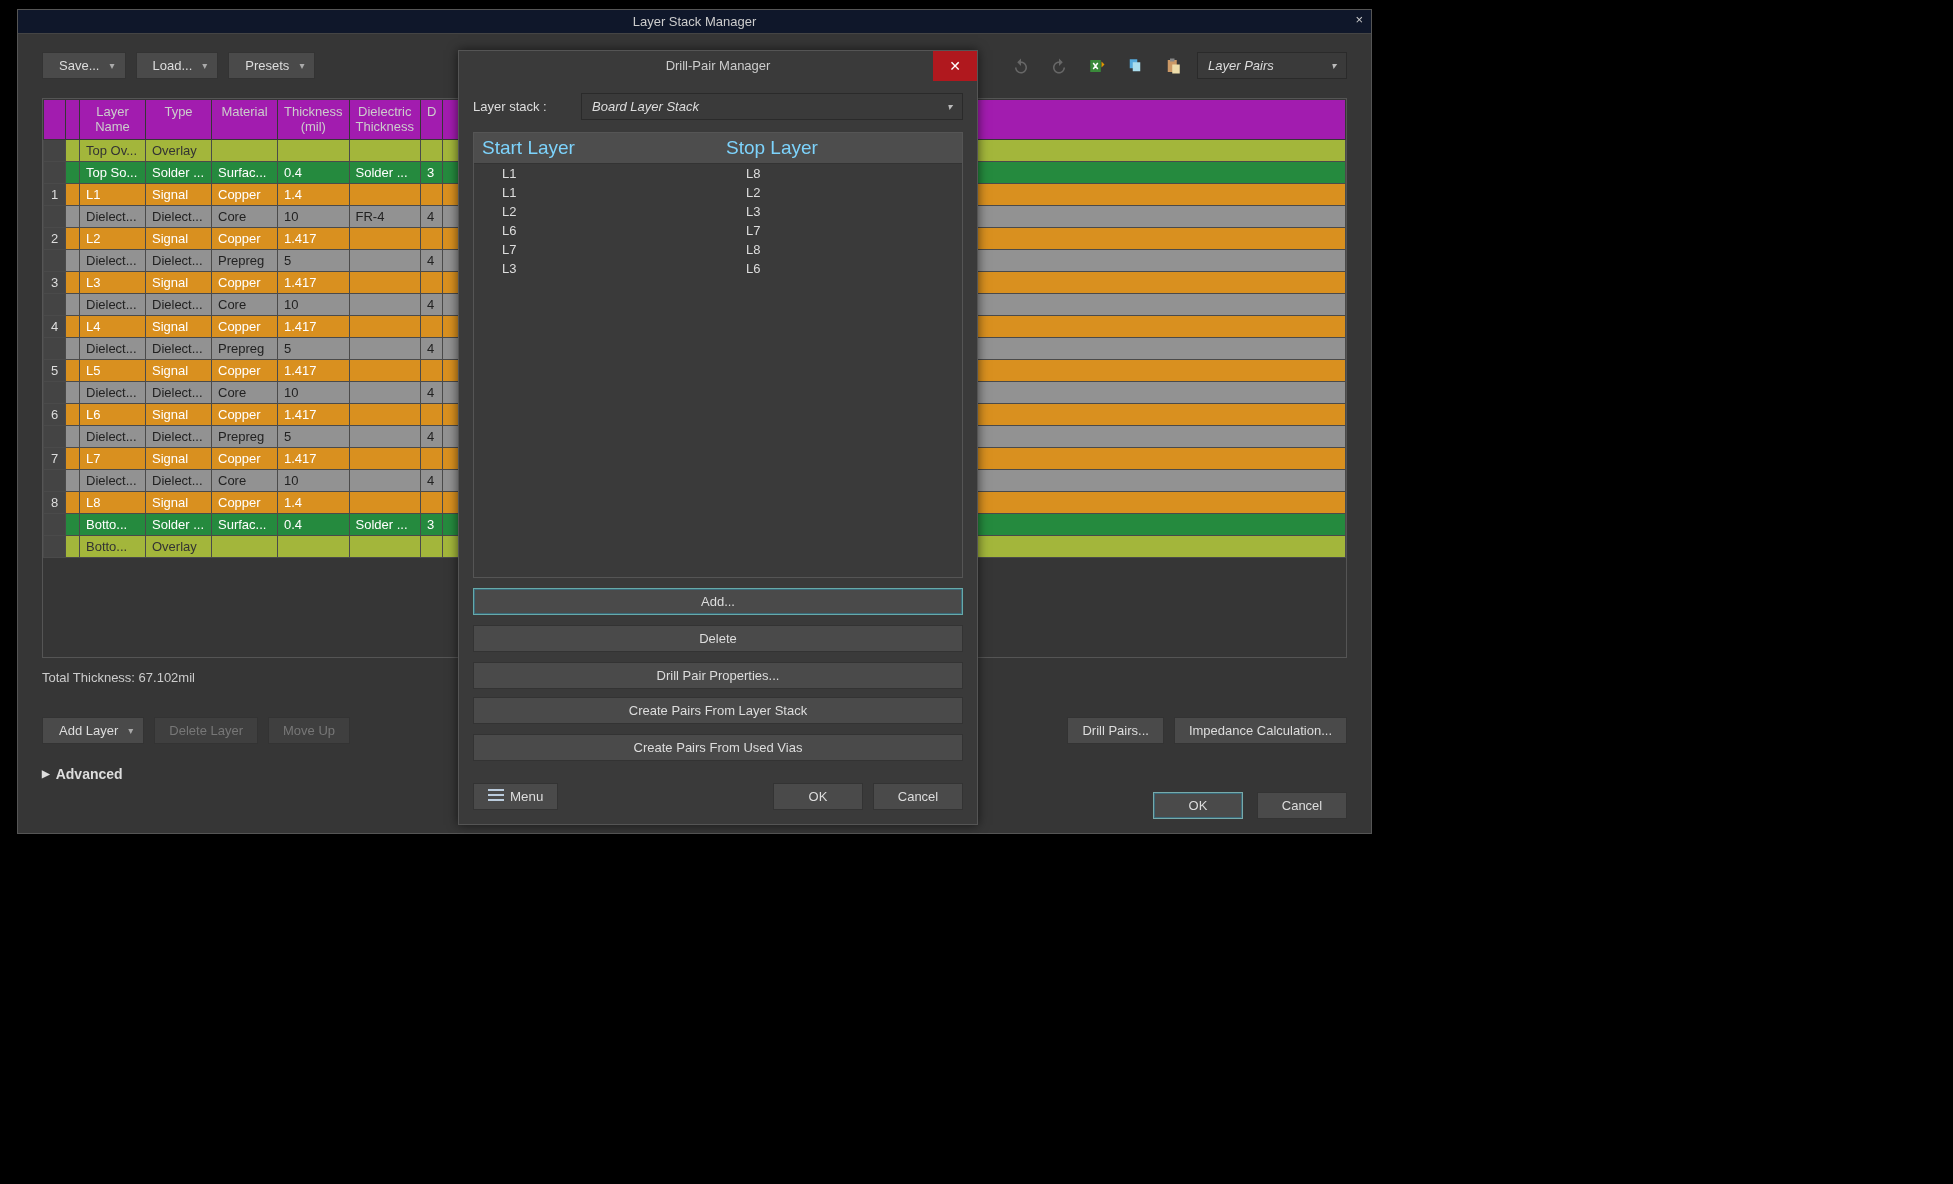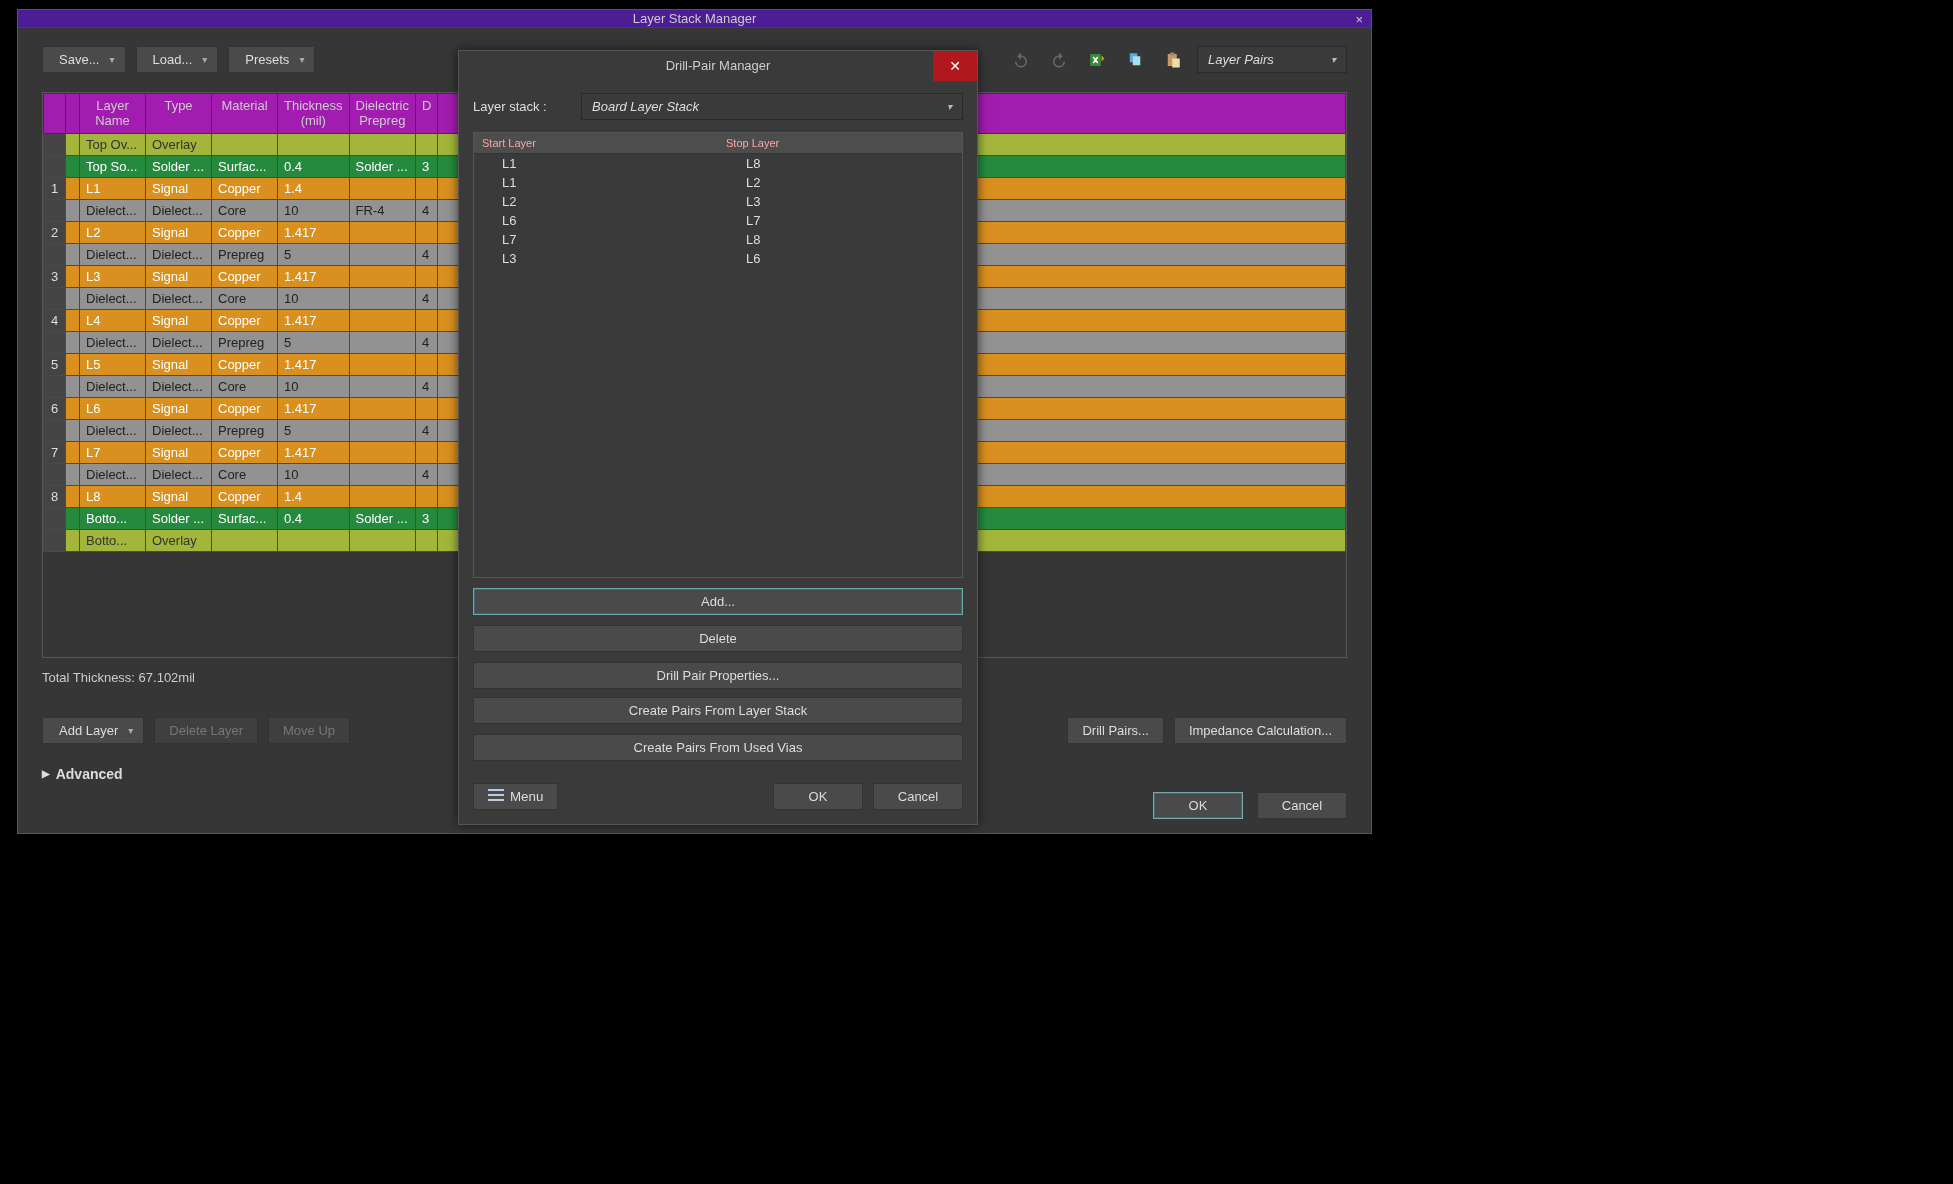--- a/index.html
+++ b/index.html
@@ -17,22 +17,22 @@
   .main-window {
     background: #363636;
     border: 1px solid #555;
     width: 1355px;
     height: 825px;
     display: flex;
     flex-direction: column;
     position: relative;
   }
   .titlebar {
-    background: #4c1d95;
-    height: 18px;
+    background: #0f172a;
+    height: 24px;
     display: flex;
     align-items: center;
     justify-content: center;
     position: relative;
     border-bottom: 1px solid #444;
   }
   .titlebar .title { color: #ccc; font-size: 13px; }
   .titlebar .close-x {
     position: absolute; right: 8px; top: 2px; color: #ccc; font-size: 13px; cursor: pointer;
   }
@@ -206,21 +206,21 @@
     background: #3a3a3a;
     margin-bottom: 10px;
     overflow: hidden;
   }
   .pairs-header {
     display: flex;
     background: #4d4d4d;
     border-bottom: 1px solid #333;
   }
   .pairs-header div {
-    flex: 1; padding: 4px 8px; color: #fca5a5; font-size: 11px;
+    flex: 1; padding: 4px 8px; color: #7dd3fc; font-size: 19px;
   }
   .pairs-row { display: flex; }
   .pairs-row div { flex: 1; padding: 2px 8px 2px 28px; color: #ddd; }
 
   .btn-row { display: flex; gap: 10px; margin-bottom: 8px; flex-direction: column; }
   .btn-row .btn { flex-shrink: 0; }
   .btn-row .btn.flex { flex: 1; justify-content: center; }
   .btn-row .btn.small { min-width: 90px; justify-content: center; }
   .btn-highlight { border: 1px solid #6aa; box-shadow: 0 0 0 1px #3a6a7a inset; }
 
@@ -310,21 +310,21 @@
     <div class="stack-panel">
       <table class="stack-table">
         <thead>
           <tr>
             <th class="col-idx"></th>
             <th class="col-swatch"></th>
             <th class="col-name">Layer Name</th>
             <th class="col-type">Type</th>
             <th class="col-mat">Material</th>
             <th class="col-thick">Thickness (mil)</th>
-            <th class="col-diel">Dielectric Prepreg</th>
+            <th class="col-diel">Dielectric Thickness</th>
             <th class="col-last">D</th>
             <th></th>
           </tr>
         </thead>
         <tbody id="stack-body">
             <tr class="row-overlay">
               <td class="col-idx row-header-idx" style="background: rgb(68, 68, 68); color: rgb(221, 221, 221);"></td>
               <td class="col-swatch"></td>
               <td class="col-name">Top Ov...</td>
               <td class="col-type">Overlay</td>

